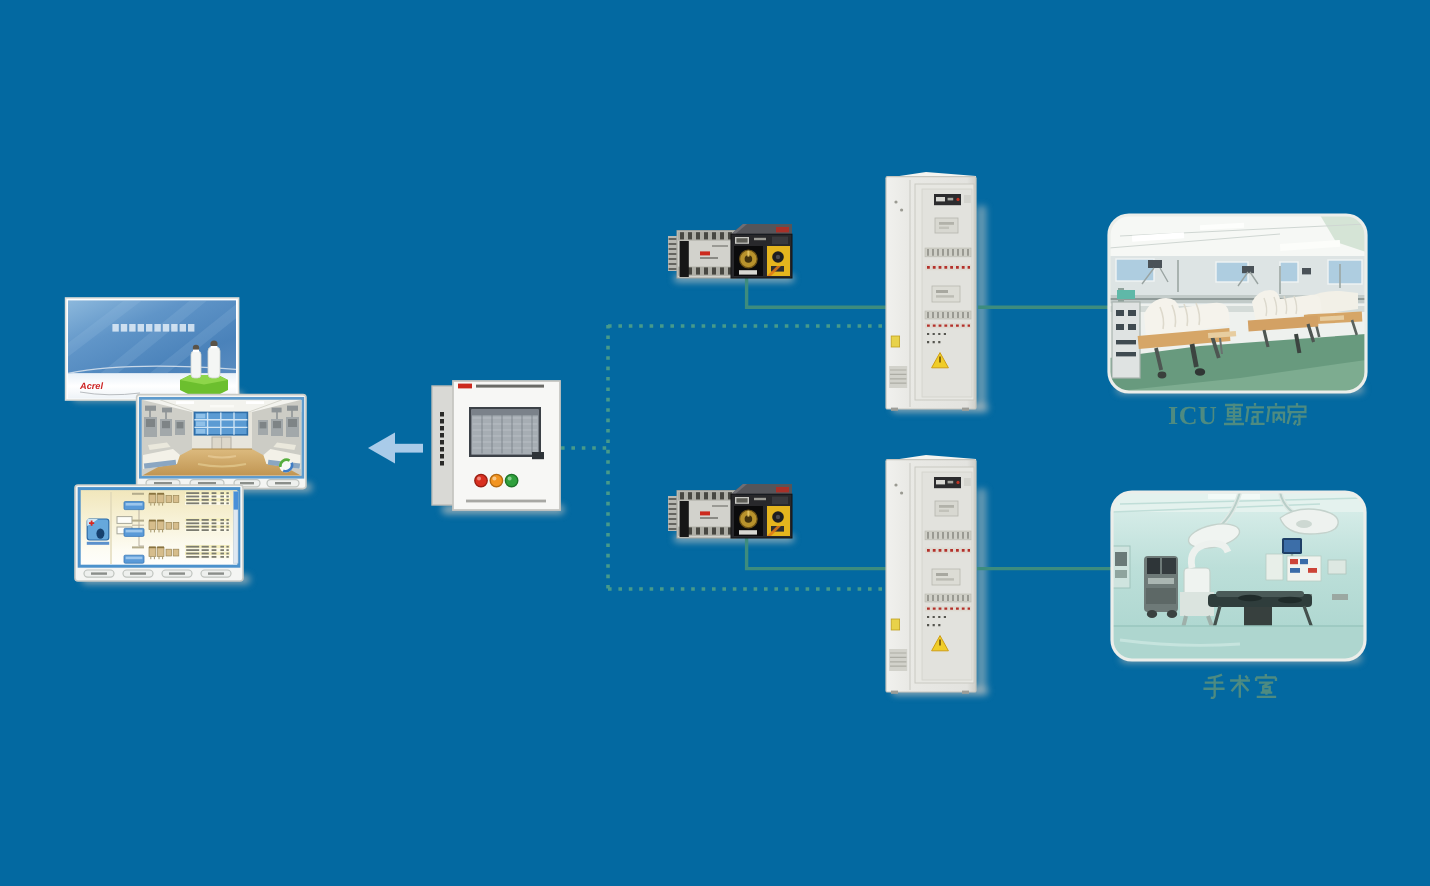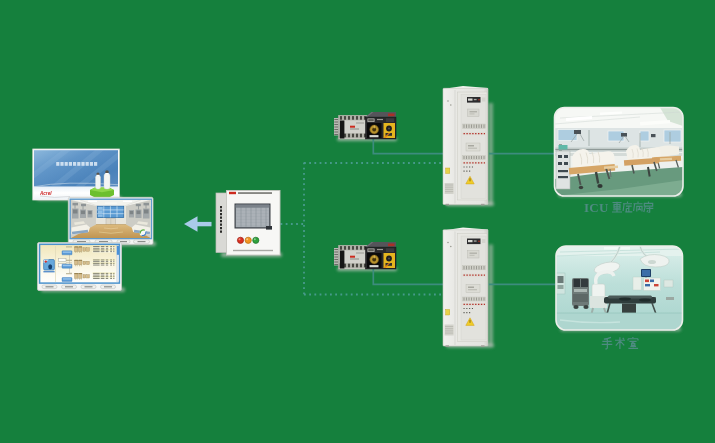--- a/index.html
+++ b/index.html
@@ -1,16 +1,16 @@
 <!DOCTYPE html>
 <html><head>
 <meta charset="utf-8">
 <style>
 html,body{margin:0;padding:0;background:#ffffff;}
-#stage{position:relative;width:715px;height:443px;background:#15803d;overflow:hidden;font-family:"Liberation Sans",sans-serif;}
+#stage{position:relative;width:715px;height:443px;background:#0369a1;overflow:hidden;font-family:"Liberation Sans",sans-serif;}
 </style>
 </head>
 <body>
 <div id="stage">
 <svg width="715" height="443" viewBox="0 0 715 443" xmlns="http://www.w3.org/2000/svg">
 <defs>
 <linearGradient id="splashBlue" x1="0" y1="0" x2="1" y2="1">
   <stop offset="0" stop-color="#8cb8dc"></stop>
           <stop offset="0.35" stop-color="#6095c8"></stop>
           <stop offset="0.75" stop-color="#4a82ba"></stop>

